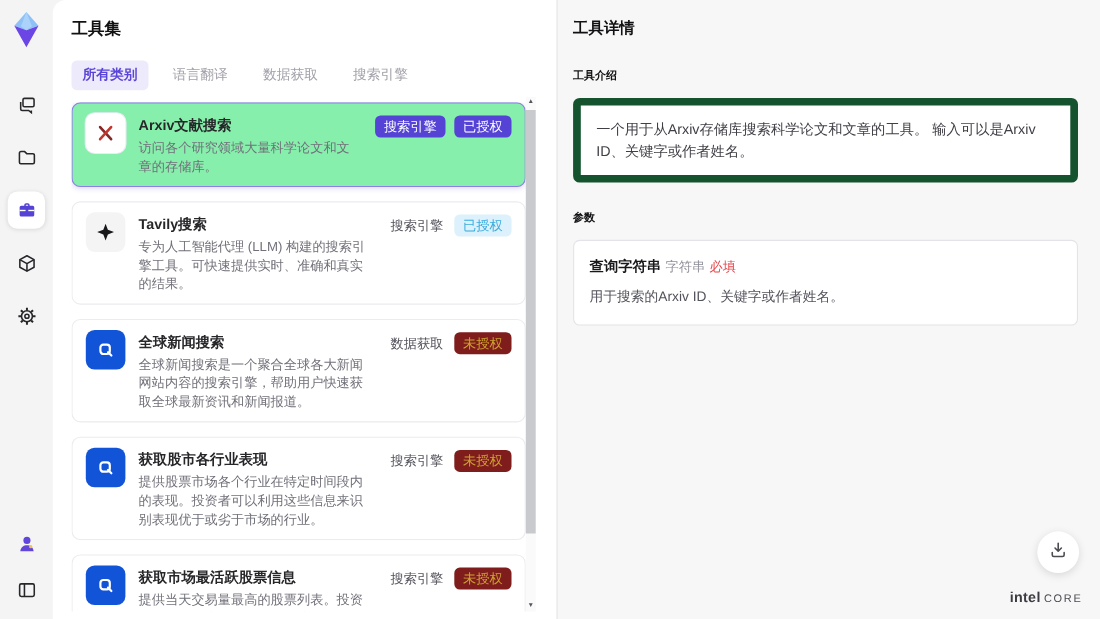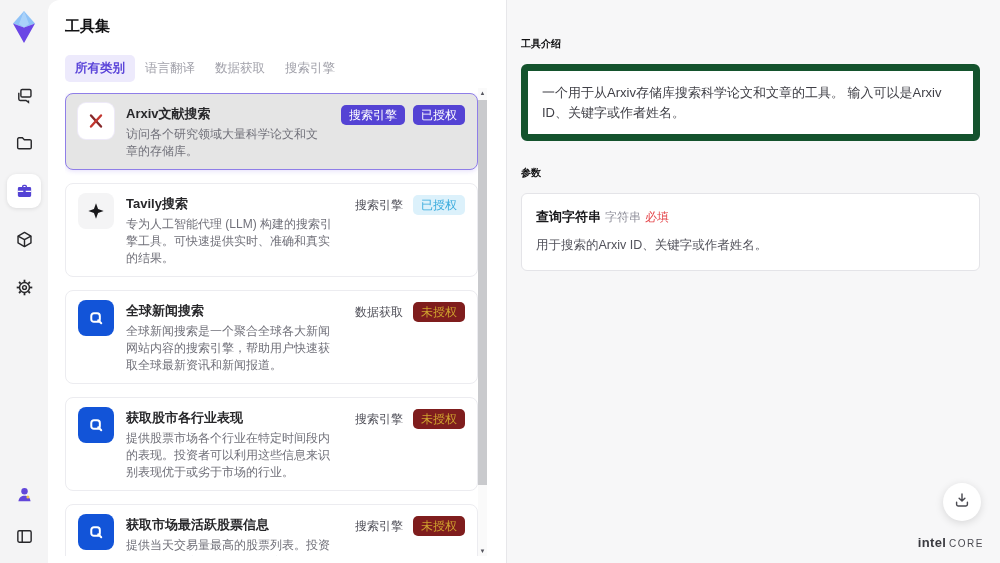--- a/index.html
+++ b/index.html
@@ -12,27 +12,27 @@
   .logo { width:30px; height:34px; margin-bottom:34px; }
   .nav-icons { display:flex; flex-direction:column; gap:14px; align-items:center; }
   .nav-btn { width:34px; height:34px; border-radius:9px; display:flex; align-items:center; justify-content:center; color:#27272a; cursor:pointer; }
   .nav-btn svg { display:block; }
   .nav-btn.active { background:#ffffff; color:#5443d4; box-shadow:0 1px 4px rgba(0,0,0,.10); }
   .sidebar-bottom { margin-top:auto; display:flex; flex-direction:column; gap:8px; align-items:center; }
 
   
   .list-panel { width:458px; flex-shrink:0; background:#fff; border-radius:12px 0 0 0; padding:17px 0 0 17px; position:relative; }
   .panel-title { font-size:15px; font-weight:bold; color:#111113; }
-  .tabs { display:flex; gap:0; align-items:center; margin-top:19px; }
+  .tabs { display:flex; gap:12px; align-items:center; margin-top:19px; }
   .tab { font-size:12.5px; color:#a1a1aa; padding:5px 10px; border-radius:5px; cursor:pointer; white-space:nowrap; }
   .tab[data-active="true"] { background:#edeafc; color:#5b45d9; font-weight:bold; }
 
   .tool-list { margin-top:11px; width:413px; height:463px; overflow:hidden; display:flex; flex-direction:column; gap:13px; }
   .tool-card { background:#fff; border:1px solid #ececf0; border-radius:8px; padding:9px 12px; display:flex; gap:12px; flex-shrink:0; cursor:pointer; }
-  .tool-card[data-selected="true"] { border:1.5px solid #8f7ee8; background:#e5e5e5; box-shadow:0 1px 5px rgba(120,90,230,.20); }
+  .tool-card[data-selected="true"] { border:1.5px solid #8f7ee8; background:#86efac; box-shadow:0 1px 5px rgba(120,90,230,.20); }
   .tool-icon { width:36px; height:36px; border-radius:8px; flex-shrink:0; display:flex; align-items:center; justify-content:center; }
   .tool-icon.white { background:#fff; box-shadow:0 0 0 1px #eeeaf8; }
   .tool-icon.gray  { background:#f4f4f5; }
   .tool-icon.blue  { background:#1254d8; }
   .tool-main { flex:1; min-width:0; }
   .tool-name { font-size:13px; font-weight:bold; color:#27272a; margin-bottom:3px; padding-top:2px; }
   .tool-desc { font-size:12px; color:#71717a; line-height:17px; }
   .tool-badges { display:flex; gap:8px; align-items:flex-start; flex-shrink:0; margin-left:6px; padding-top:2px; }
   .badge { font-size:12px; padding:3px 8px; border-radius:5px; white-space:nowrap; line-height:14px; }
   .badge[data-variant="solid-purple"] { background:#5443d4; color:#fff; }
@@ -250,20 +250,21 @@
     </div>
 
     <div class="fake-scrollbar">
       <div class="sb-arrow up">▲</div>
       <div class="sb-thumb"></div>
       <div class="sb-arrow down">▼</div>
     </div>
   </main>
 
   <section class="details-panel">
+    <h2 class="details-title">工具详情</h2>
 
     <h3 class="section-heading">工具介绍</h3>
     <div class="intro-box">一个用于从Arxiv存储库搜索科学论文和文章的工具。 输入可以是Arxiv ID、关键字或作者姓名。</div>
 
     <h3 class="section-heading">参数</h3>
     <div class="param-box">
       <div class="param-head">
         <span class="param-name">查询字符串</span>
         <span class="param-type">字符串</span>
         <span class="param-required">必填</span>

